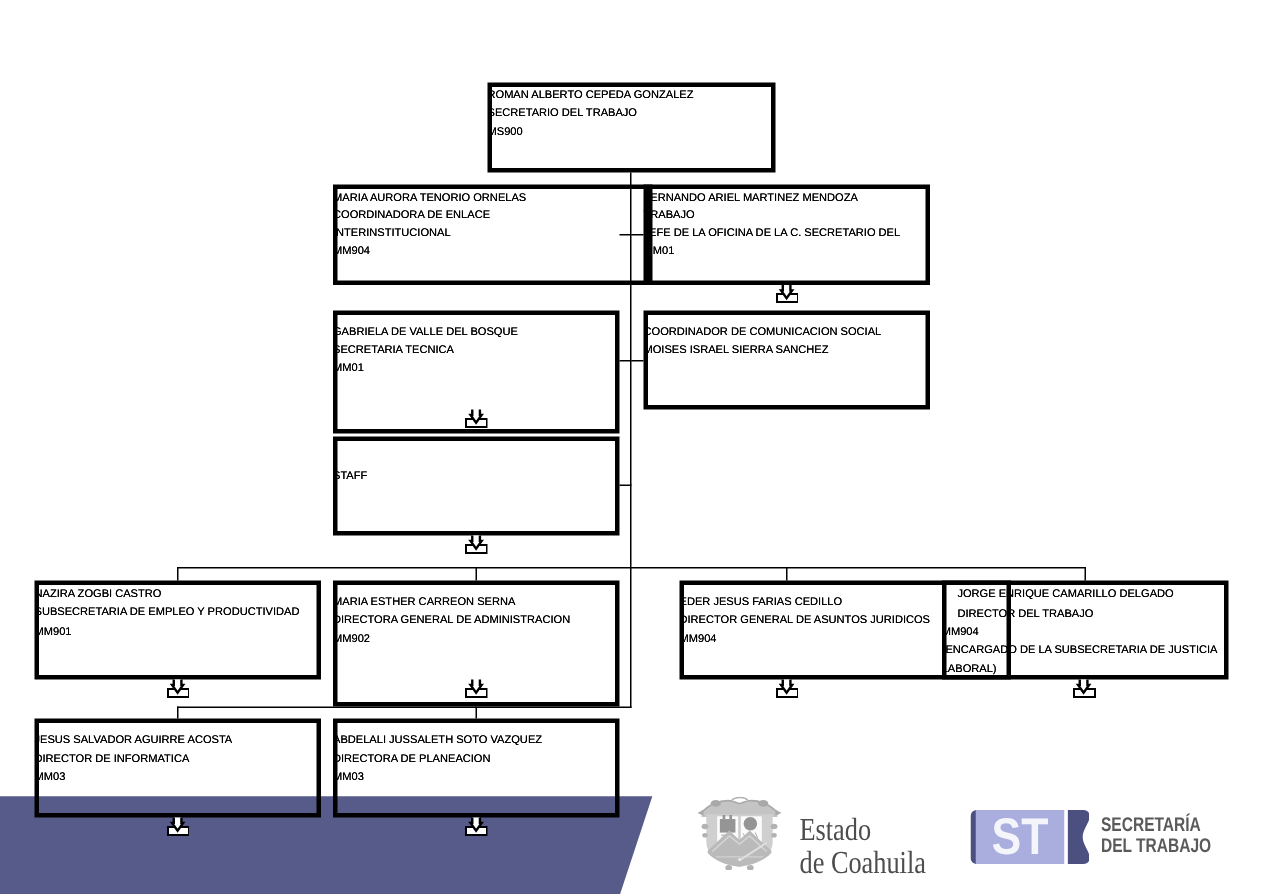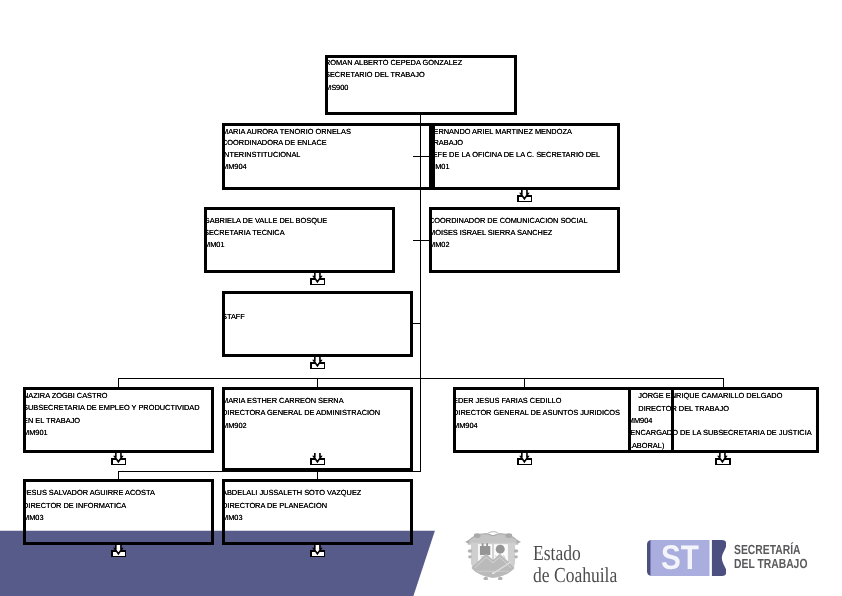--- a/index.html
+++ b/index.html
@@ -80,44 +80,42 @@
 </div>
       </div>
 <div class="node" style="left:429.0px;top:122.5px;width:191.0px;height:67.0px">
 <div class="txt" style="top:0.1px;line-height:11.7px">
 <div>FERNANDO ARIEL MARTINEZ MENDOZA</div>
 <div>TRABAJO</div>
 <div>JEFE DE LA OFICINA DE LA C. SECRETARIO DEL</div>
 <div>MM01</div>
 </div>
       </div>
-<div class="node" style="left:204px;top:207.0px;width:191.0px;height:66.0px">
+<div class="node" style="left:222.0px;top:207.0px;width:191.0px;height:82px">
 <div class="txt" style="top:4.5px">
 <div>GABRIELA DE VALLE DEL BOSQUE</div>
 <div>SECRETARIA TECNICA</div>
 <div>MM01</div>
 </div>
       </div>
 <div class="node" style="left:429.0px;top:207.0px;width:191.0px;height:66.0px">
 <div class="txt" style="top:4.5px">
 <div>COORDINADOR DE COMUNICACION SOCIAL</div>
 <div>MOISES ISRAEL SIERRA SANCHEZ</div>
-<div>MM02</div>
 </div>
       </div>
 <div class="node" style="left:222.0px;top:290.6px;width:191.0px;height:66.0px">
 <div class="txt" style="top:17.9px">
 <div>STAFF</div>
 </div>
       </div>
 <div class="node" style="left:23.0px;top:386.7px;width:191.0px;height:66.0px">
 <div class="txt" style="top:0.0px">
 <div>NAZIRA ZOGBI CASTRO</div>
 <div>SUBSECRETARIA DE EMPLEO Y PRODUCTIVIDAD</div>
-<div>EN EL TRABAJO</div>
 <div>MM901</div>
 </div>
       </div>
 <div class="node" style="left:222.0px;top:386.7px;width:191.0px;height:84px">
 <div class="txt" style="top:5.4px">
 <div>MARIA ESTHER CARREON SERNA</div>
 <div>DIRECTORA GENERAL DE ADMINISTRACION</div>
 <div>MM902</div>
 </div>
       </div>

